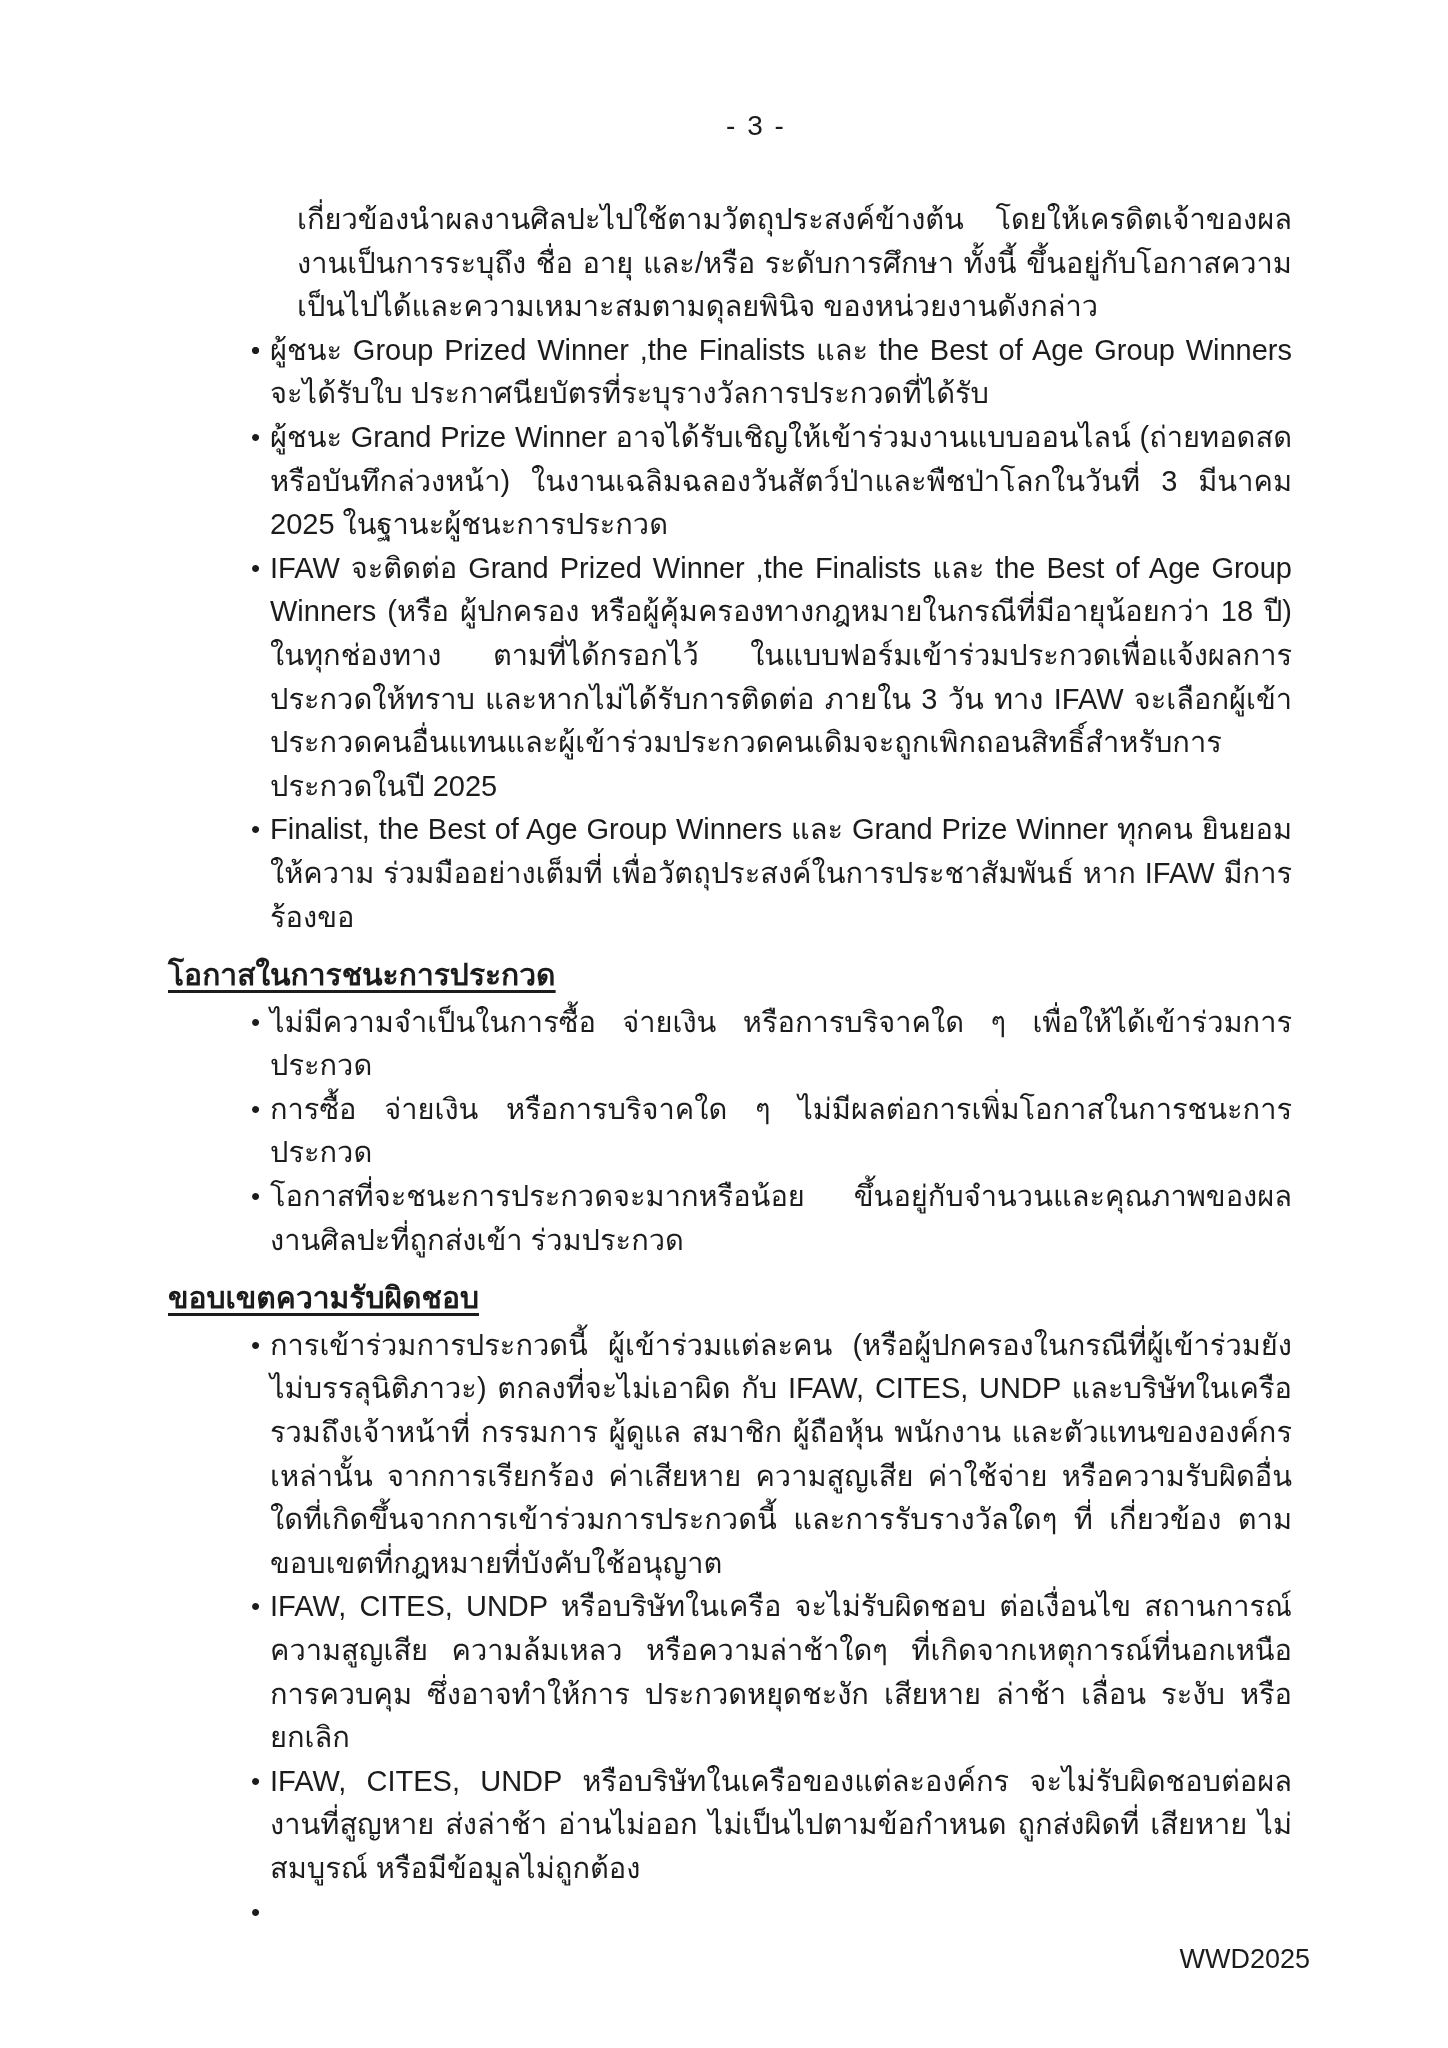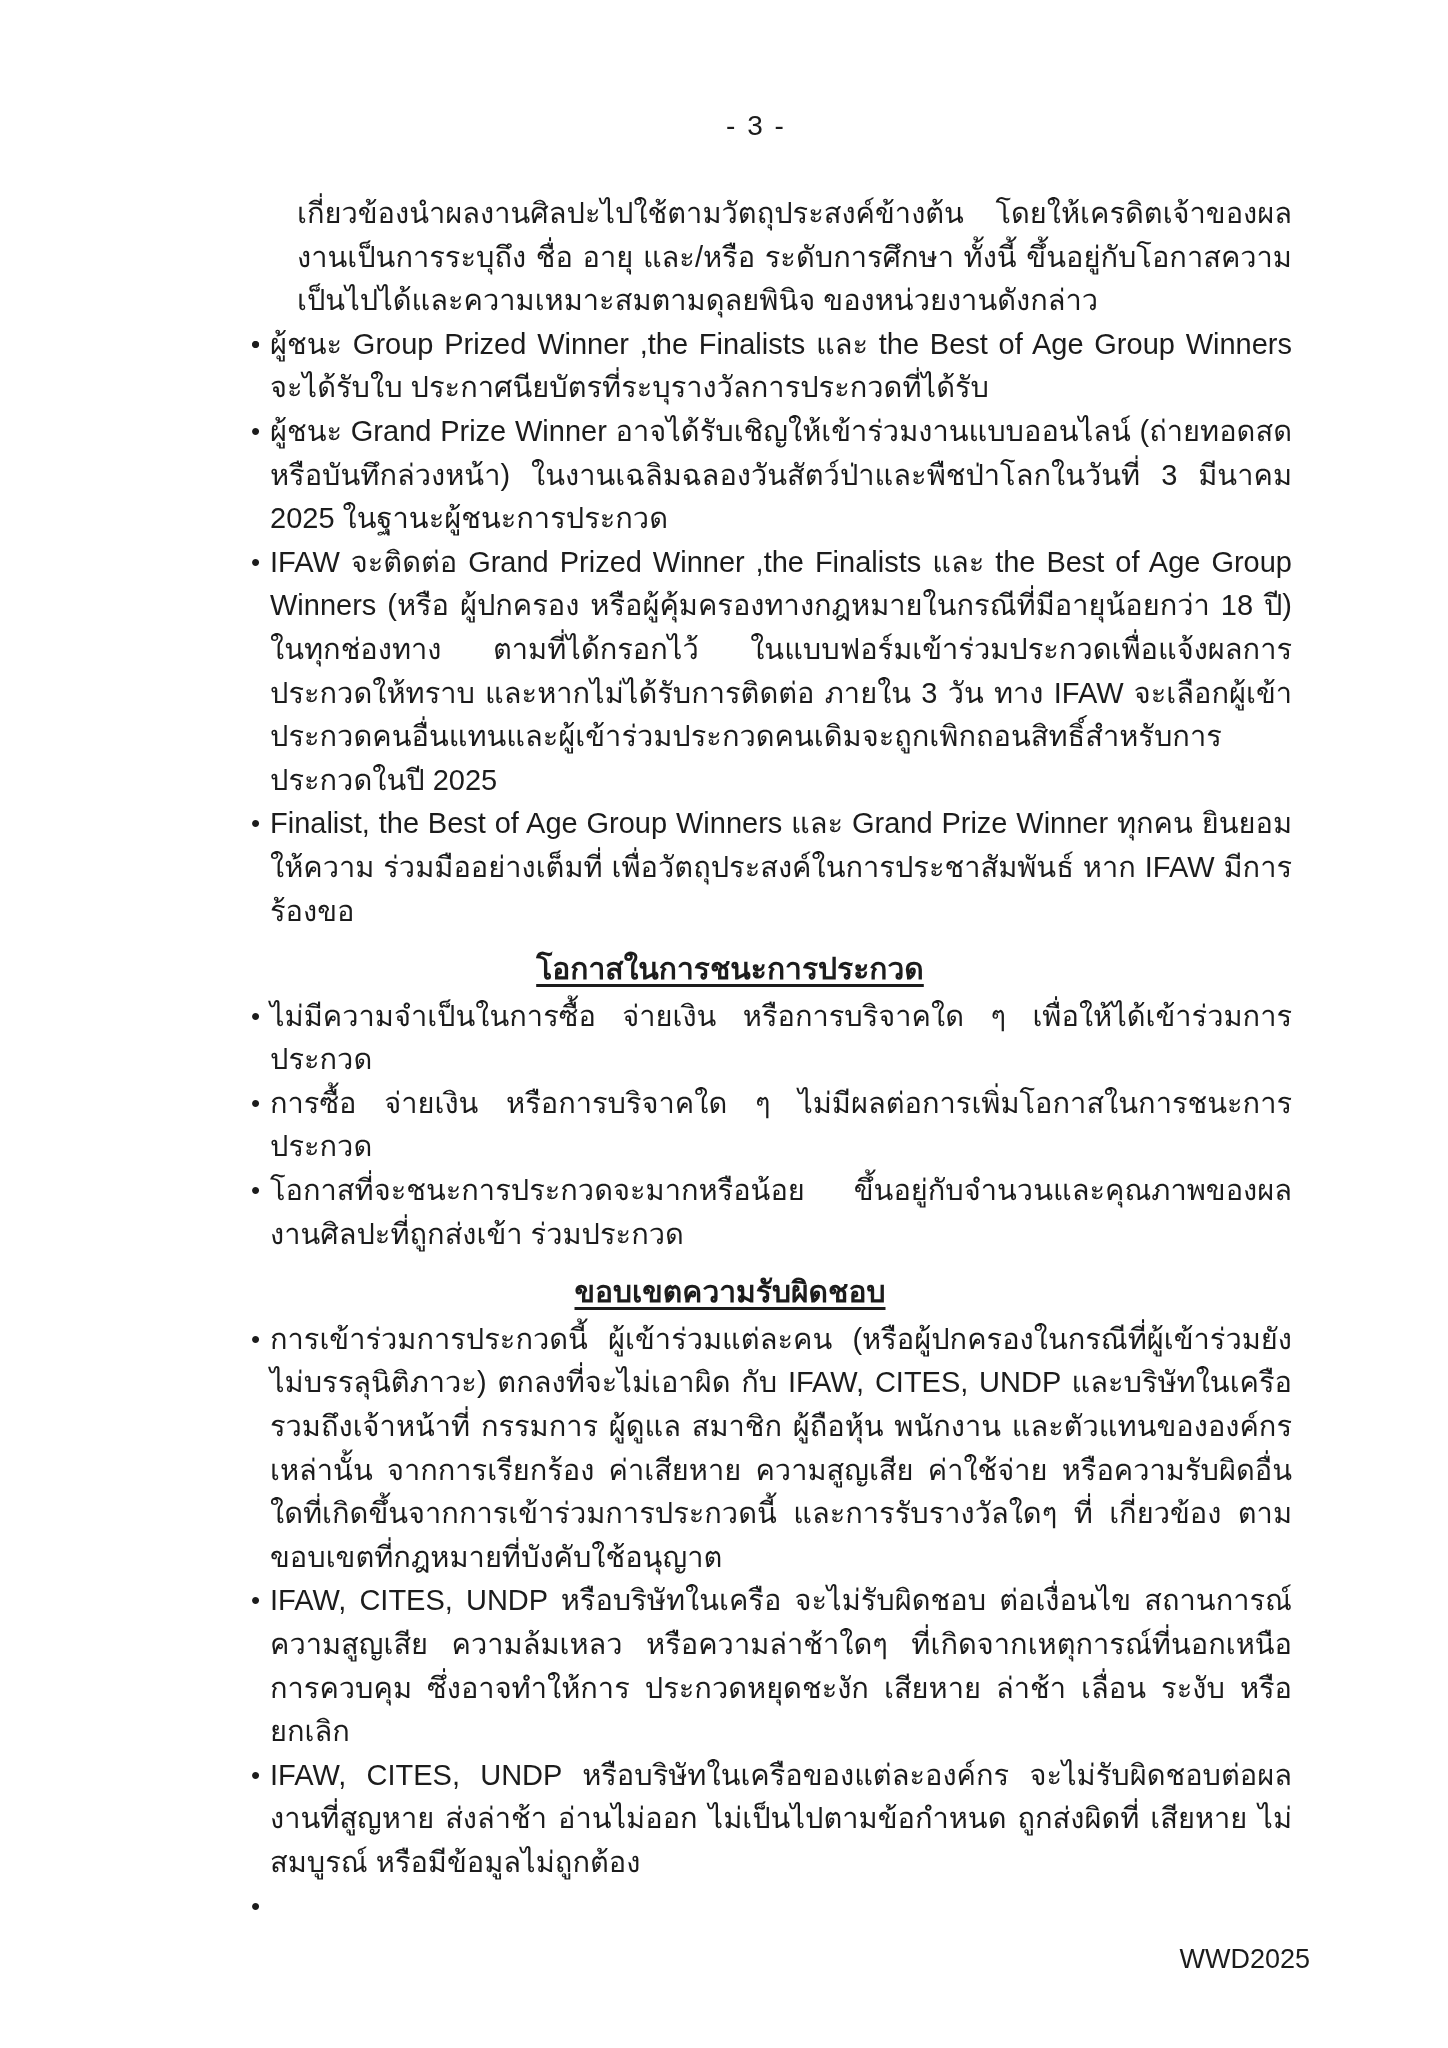--- a/index.html
+++ b/index.html
@@ -22,21 +22,21 @@
     letter-spacing:2px;
   }
   .content{
     position:absolute;
     left:168px;top:186px;
     width:1124px;                   
     font-size:29px;
     line-height:43.6px;
   }
   .para{
-    margin:6px 0 0 129px;             
+    margin:12px 0 0 129px;             
     text-align:justify;
   }
   ul.bullets{
     list-style:none;
     margin:0;
     padding:0 0 0 102px;            
   }
   ul.bullets li{
     position:relative;
     text-align:justify;
@@ -47,21 +47,20 @@
     font-size:26px;
   }
   h2.sec{
     font-size:30px;
     font-weight:700;
     margin:14px 0 4px 0;
     line-height:43.6px;
     text-decoration:underline;
     text-decoration-thickness:2.5px;
     text-underline-offset:5px;
-    text-align:center;
   }
   .footer-code{
     position:absolute;
     top:1944px;
     right:138px;
     font-size:27px;
     text-align:right;
   }
 </style>
 </head>

